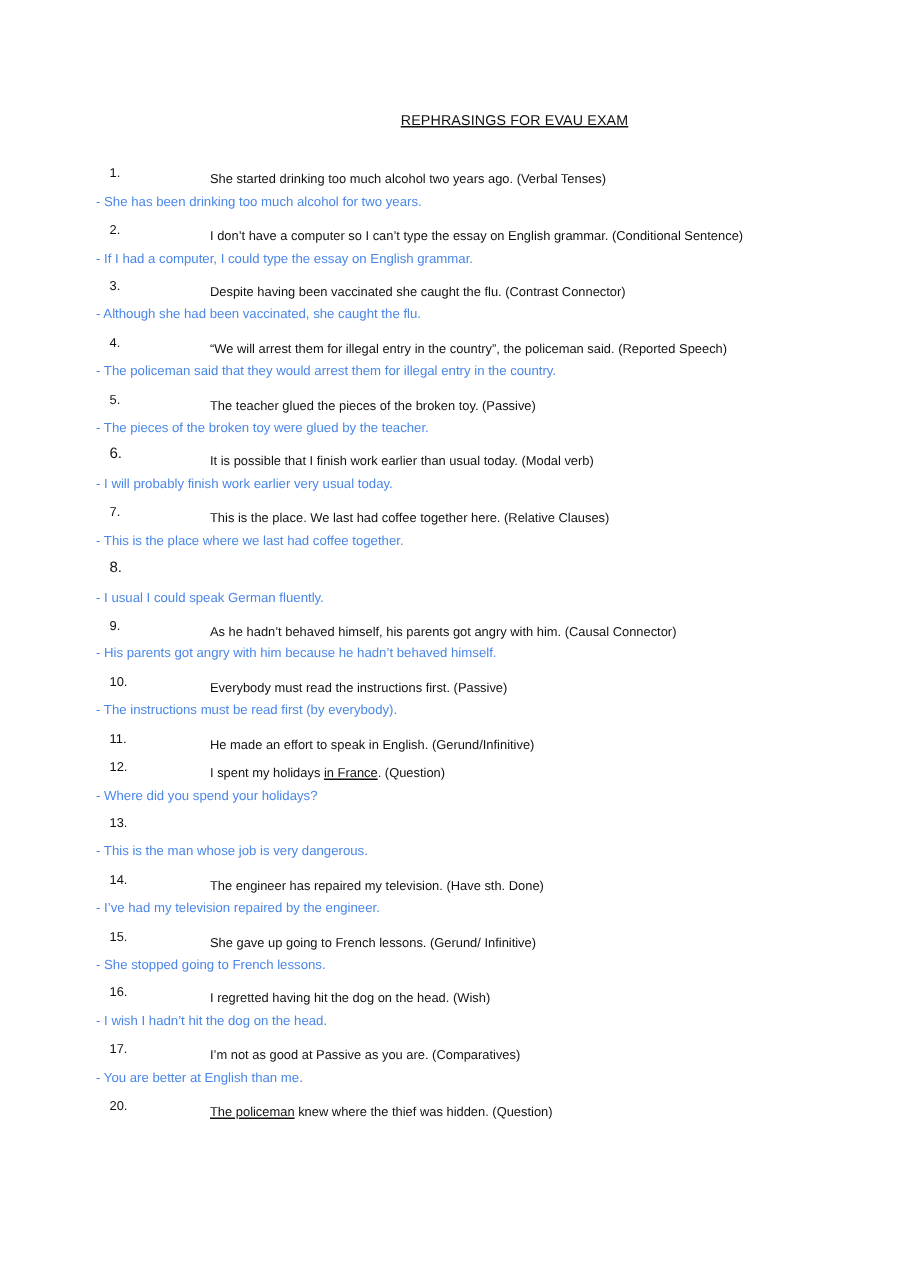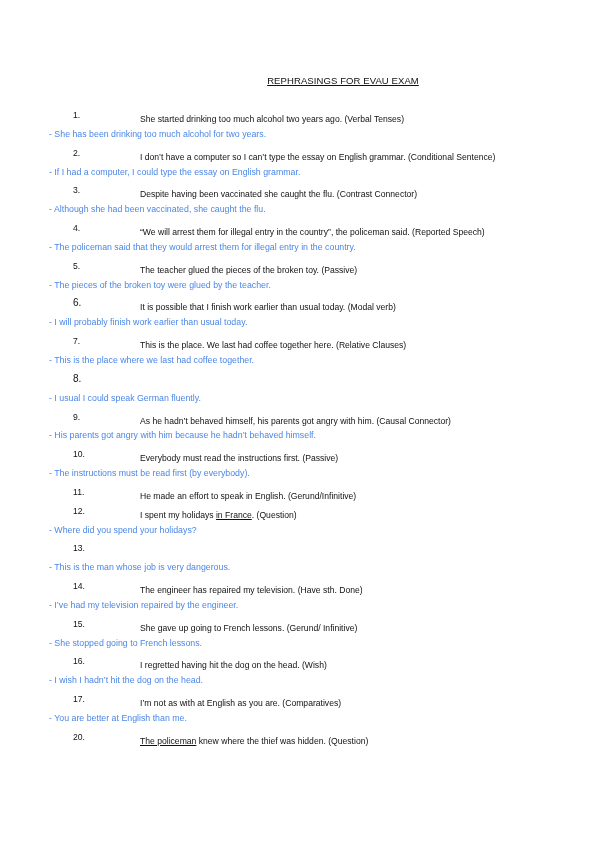--- a/index.html
+++ b/index.html
@@ -8,21 +8,21 @@
     .page { position: absolute; left: 0; top: 0; width: 600px; height: 848px; background: #fff; }
     .title { position: absolute; top: 75px; left: 0; width: 600px; text-align: center;
       font-size: 9.5px; font-weight: normal; text-decoration: underline; color: #111; letter-spacing: 0.1px; padding-left: 43px; }
     .list { position: absolute; top: 106px; left: 0; width: 600px; }
     .item { position: relative; }
     .q { position: relative; height: 18.85px; line-height: 18.85px; font-size: 8.6px; color: #111; }
     .q .num { position: absolute; left: 73px; top: 0; font-size: 8.6px; }
     .q .num.big { font-size: 10px; }
     .q .text { position: absolute; left: 108px; top: 4px; white-space: nowrap; margin-left: 32px; }
     .q .text u { }
-    .a { height: 18.85px; line-height: 18.85px; padding-left: 49px; font-size: 8.8px; color: #4a86e8; white-space: nowrap; }
+    .a { height: 18.85px; line-height: 18.85px; padding-left: 64px; font-size: 8.8px; color: #4a86e8; white-space: nowrap; }
   </style>
 </head>
 <body>
 
 <div class="page">
   <div class="title">REPHRASINGS FOR EVAU EXAM</div>
   <div class="list" id="list">
       <div class="item">
         <div class="q">
           <span class="num">1.</span>
@@ -56,21 +56,21 @@
           <span class="num">5.</span>
           <span class="text"><span>The teacher glued the pieces of the broken toy. (Passive)</span><u></u><span></span></span>
         </div>
         <div class="a">- The pieces of the broken toy were glued by the teacher.</div>
       </div>
       <div class="item">
         <div class="q">
           <span class="num big">6.</span>
           <span class="text"><span>It is possible that I finish work earlier than usual today. (Modal verb)</span><u></u><span></span></span>
         </div>
-        <div class="a">- I will probably finish work earlier than usual today.</div>
+        <div class="a">- I will probably finish work earlier very usual today.</div>
       </div>
       <div class="item">
         <div class="q">
           <span class="num">7.</span>
           <span class="text"><span>This is the place. We last had coffee together here. (Relative Clauses)</span><u></u><span></span></span>
         </div>
         <div class="a">- This is the place where we last had coffee together.</div>
       </div>
       <div class="item">
         <div class="q">
@@ -128,21 +128,21 @@
       <div class="item">
         <div class="q">
           <span class="num">16.</span>
           <span class="text"><span>I regretted having hit the dog on the head. (Wish)</span><u></u><span></span></span>
         </div>
         <div class="a">- I wish I hadn’t hit the dog on the head.</div>
       </div>
       <div class="item">
         <div class="q">
           <span class="num">17.</span>
-          <span class="text"><span>I’m not as with at English as you are. (Comparatives)</span><u></u><span></span></span>
+          <span class="text"><span>I’m not as good at Passive as you are. (Comparatives)</span><u></u><span></span></span>
         </div>
         <div class="a">- You are better at English than me.</div>
       </div>
       <div class="item">
         <div class="q">
           <span class="num">20.</span>
           <span class="text"><span></span><u>The policeman</u><span> knew where the thief was hidden. (Question)</span></span>
         </div>
       </div>
     </div>

